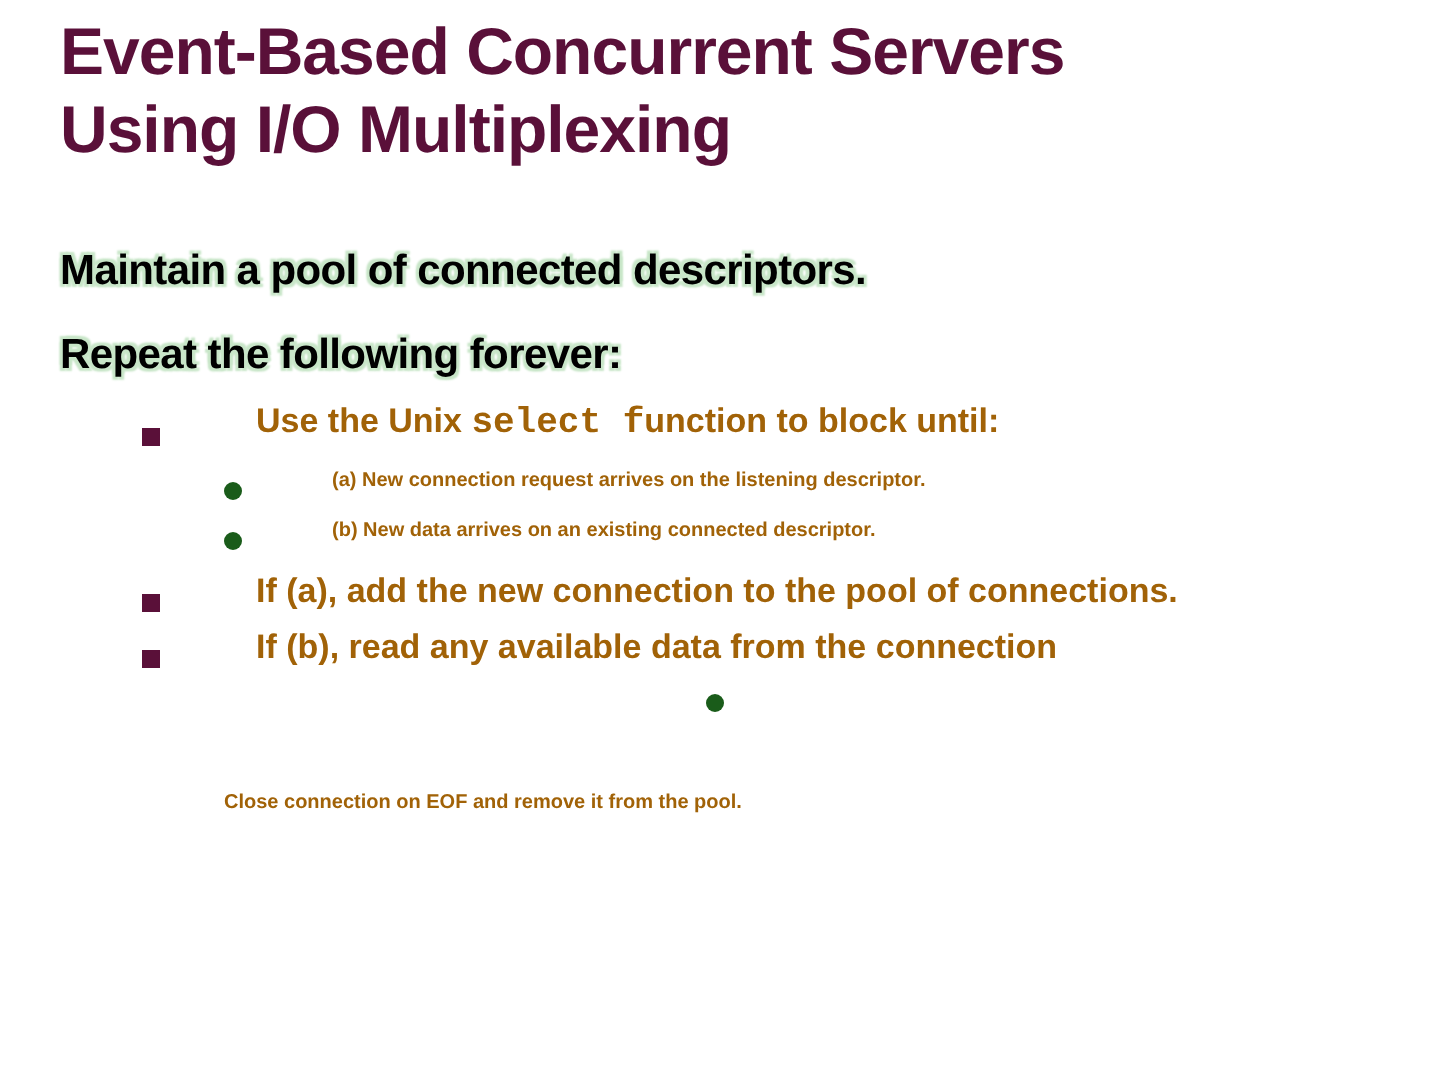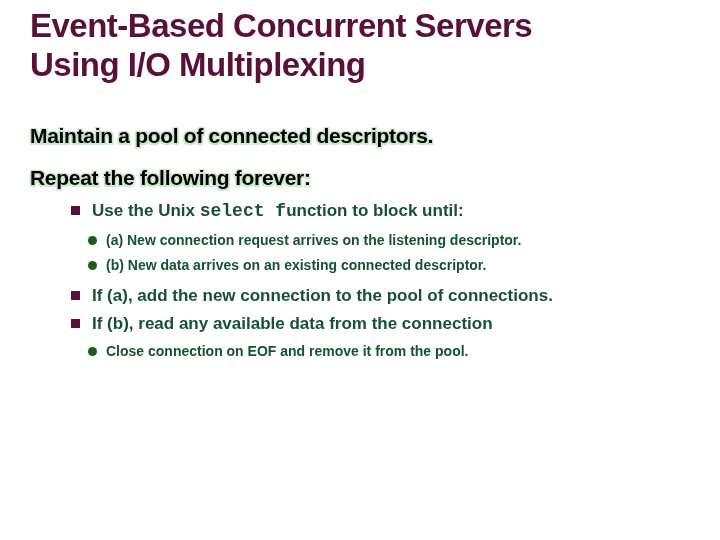--- a/index.html
+++ b/index.html
@@ -35,26 +35,27 @@
      -1.5px 1.5px 1px #C8E6C8,
       1.5px -1.5px 1px #C8E6C8,
      -1.5px -1.5px 1px #C8E6C8;
   }
   .heading-maintain { top: 124px; }
   .heading-repeat  { top: 166px; }
 
   .bullet-row {
     position: absolute;
     display: flex;
-    align-items: flex-start;
-    color: #14532d;
+    align-items: flex-end;
+    color: #a16207;
     font-weight: bold;
+    gap: 36px;
   }
   .level1 { left: 71px;  font-size: 17px; line-height: 21px; }
-  .level2 { left: 88px; font-size: 14px; line-height: 19px; }
+  .level2 { left: 112px; font-size: 10px; line-height: 19px; }
 
   .bullet-square {
     flex: none;
     width: 9px; height: 9px;
     margin-top: 6px; margin-right: 12px;
     background: #5A1039;
   }
   .bullet-circle {
     flex: none;
     width: 9px; height: 9px;
@@ -65,21 +66,21 @@
   .mono {
     font-family: "Liberation Mono", "DejaVu Sans Mono", monospace;
     font-size: 18px;
     font-weight: bold;
   }
   .row-use   { top: 200px; }
   .row-sub-a { top: 231px; }
   .row-sub-b { top: 256px; }
   .row-if-a  { top: 285px; }
   .row-if-b  { top: 313px; }
-  .row-close { top: 342px; }
+  .row-close { top: 342px; flex-direction: column; }
 
   .footer-left, .footer-right {
     position: absolute;
     top: 499px;
     font-size: 12px;
     font-weight: normal;
     color: #823059;
   }
   .footer-left  { left: 14px; }
   .footer-right { right: 15px; }

